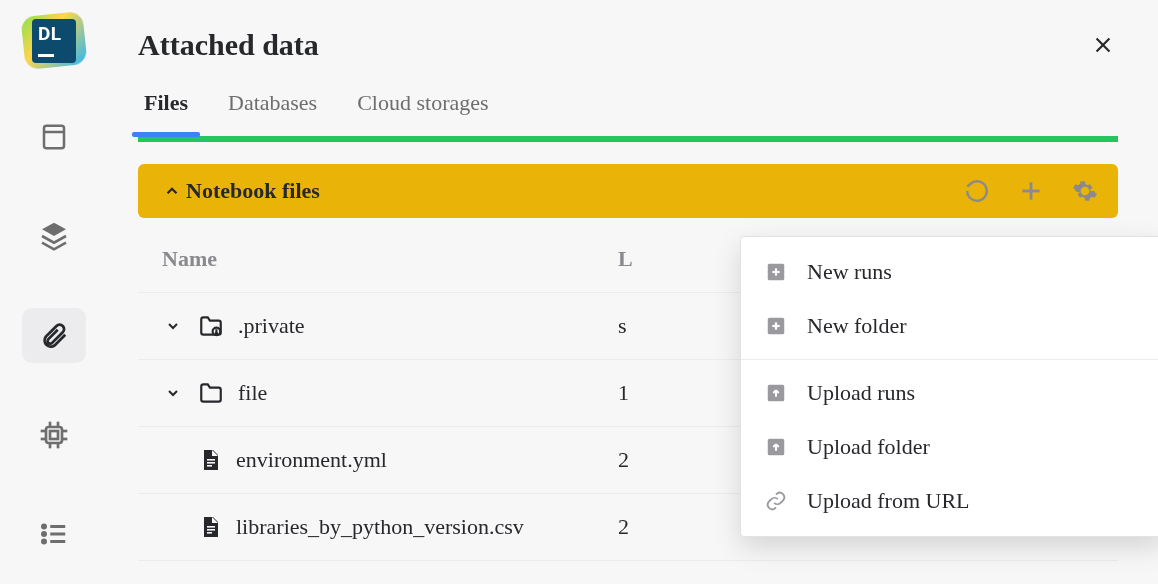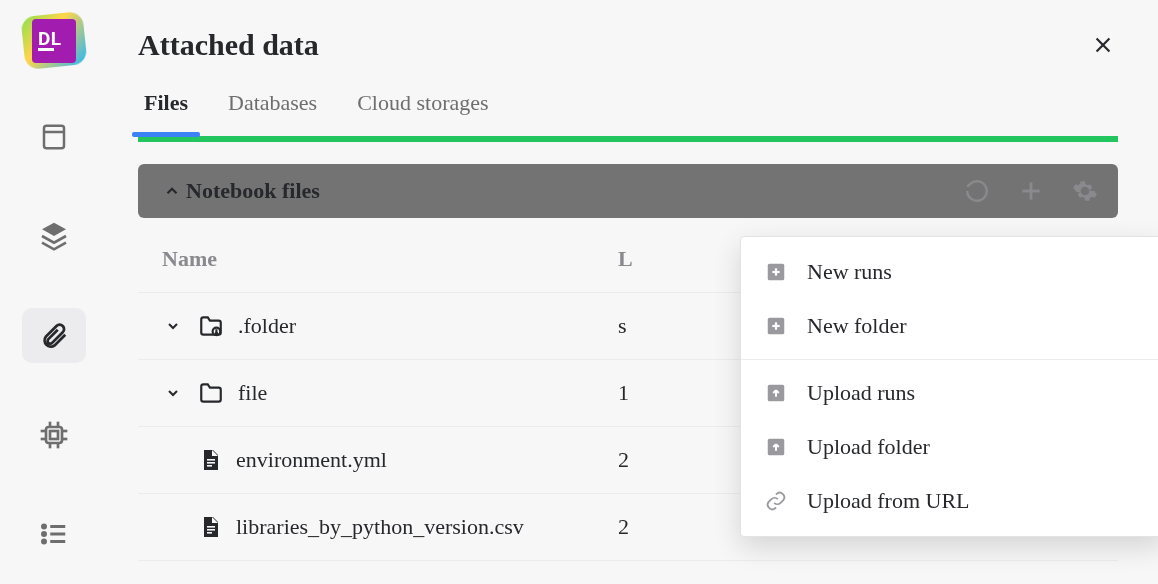--- a/index.html
+++ b/index.html
@@ -29,22 +29,22 @@
   .logo-blob {
     position:absolute; inset:2px;
     background: linear-gradient(135deg,#8be04f 0%, #ffd54a 40%, #29b6f6 100%);
     border-radius: 14px;
     filter: blur(0.3px);
     transform: rotate(-6deg);
   }
   .logo-tile {
     position:relative;
     width:44px; height:44px;
-    background:#a21caf; border-radius:4px;
-    display:flex; flex-direction:column; justify-content:center;
+    background:#0c4a6e; border-radius:4px;
+    display:flex; flex-direction:column; justify-content:space-between;
     padding:5px 6px 6px 6px;
   }
   .logo-tile span { color:#fff; font-weight:700; font-size:19px; letter-spacing:0.5px; line-height:1;}
   .logo-tile .bar { width:16px; height:3px; background:#fff;}
   .nav-btn {
     width:64px; height:64px;
     display:flex; align-items:center; justify-content:center;
     border-radius:10px;
     margin: 22px 0;
     color:#6e6e6e;
@@ -56,21 +56,21 @@
   .title { font-size:30px; font-weight:700;}
   .close-btn { font-size:24px; color:#27282c; cursor:pointer; padding:4px;}
   .tabs { display:flex; gap:28px; border-bottom:6px solid #22c55e; margin-bottom:22px;}
   .tab { font-size:22px; color:#6e6e6e; padding: 0 6px 20px 6px; cursor:pointer; position:relative;}
   .tab.active { color:#27282c; font-weight:600;}
   .tab.active::after {
     content:""; position:absolute; left:-6px; right:-6px; bottom:-1px; height:5px;
     background:#3b82f6; border-radius:2px;
   }
   .section-bar {
-    background:#737373; border-radius:6px;
+    background:#eab308; border-radius:6px;
     display:flex; align-items:center;
     padding: 14px 20px;
     margin-bottom:4px;
   }
   .section-bar .caret { width:28px; display:flex; justify-content:center; color:#27282c;}
   .section-title { font-size:22px; font-weight:700; flex:1;}
   .section-actions { display:flex; gap:28px; align-items:center; color:#8a8a8e;}
   .section-actions .act { cursor:pointer; display:flex;}
   .table {}
   .thead, .trow {
@@ -223,21 +223,21 @@
               </svg>
           </div>
           <span>
             <svg width="26" height="26" viewBox="0 0 24 24" fill="none" stroke="#27282c" stroke-width="2">
                 <path d="M3 6a2 2 0 012-2h4l2 3h8a2 2 0 012 2v9a2 2 0 01-2 2H5a2 2 0 01-2-2V6z"></path>
                 <circle cx="17" cy="17" r="3.5" fill="#f7f7f8"></circle>
                 <path d="M17 15v2.5" stroke="#27282c"></path>
                 <circle cx="17" cy="19" r="0.8" fill="#27282c"></circle>
               </svg>
           </span>
-          <span>.folder</span>
+          <span>.private</span>
         </div>
         <div class="col-mod">s</div>
         <div class="col-act">
             <span class="dots">•••</span>
           </div>
       </div>
 
       <div class="trow">
         <div class="col-name">
           <div class="row-caret">

